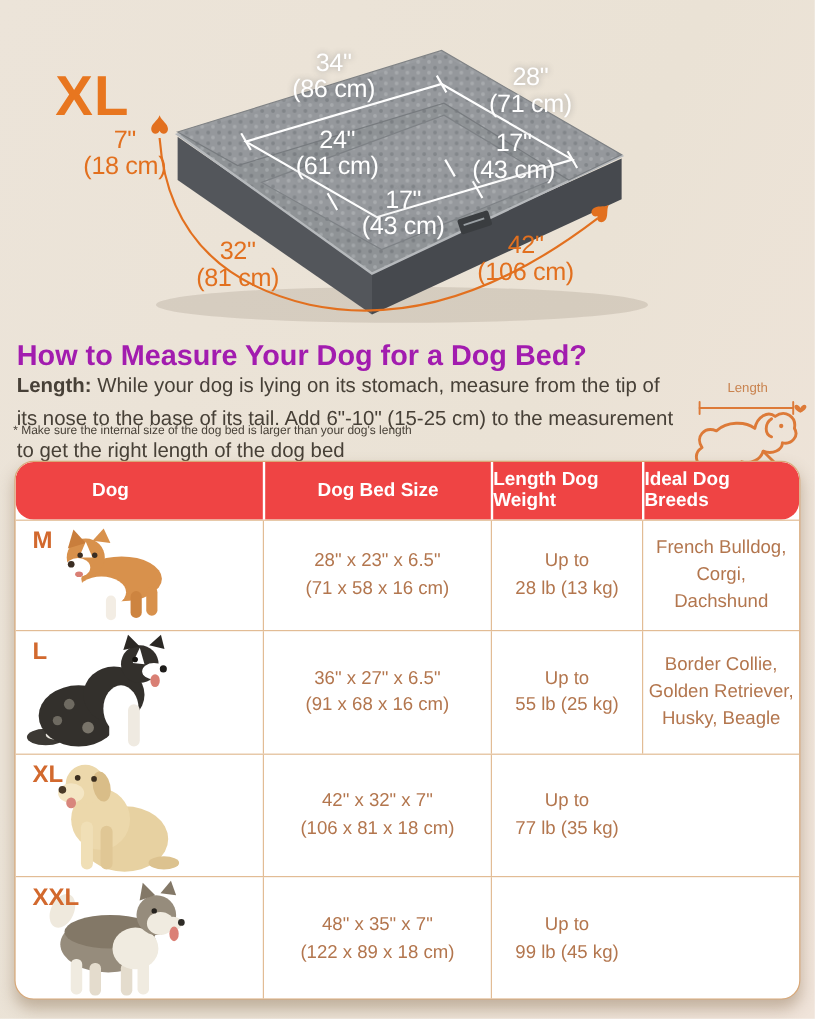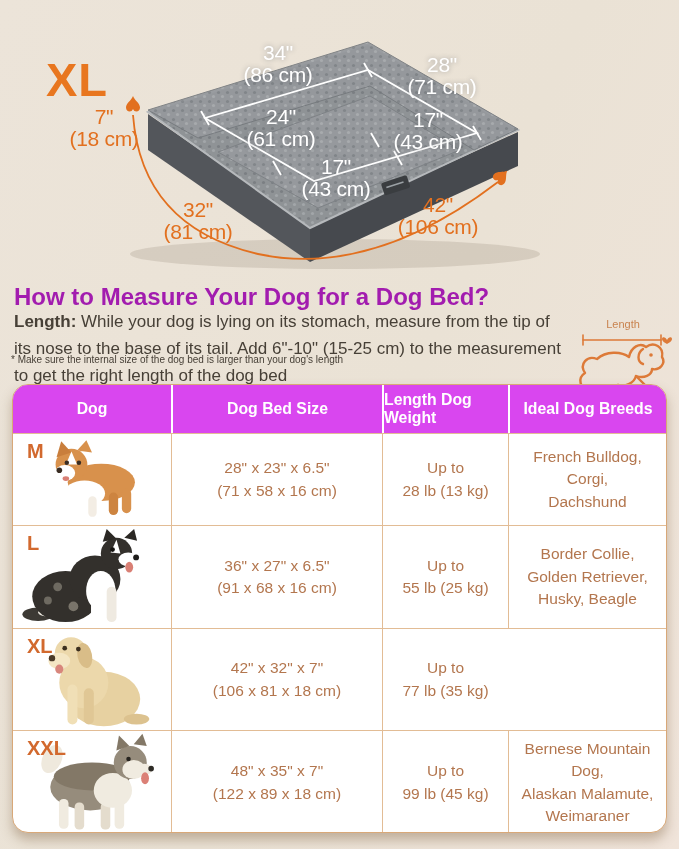--- a/index.html
+++ b/index.html
@@ -43,36 +43,36 @@
   }
   .measure-icon-svg{position:absolute;left:0;top:13px;}
   
   .size-table{
     position:absolute;left:12px;top:384px;width:655px;height:449px;
     background:#ffffff;border-radius:16px;
     border:1px solid #D8A878;box-sizing:border-box;
     box-shadow:0 7px 12px rgba(140,112,85,0.45);
     overflow:hidden;
   }
-  .thead{display:flex;height:48px;background:#d946ef;}
+  .thead{display:flex;height:48px;background:#ef4444;border-radius:15px;}
   .th{
     display:flex;align-items:center;justify-content:center;
     color:#ffffff;font-weight:bold;font-size:15.8px;box-sizing:border-box;
   }
   .th + .th{border-left:2px solid #ffffff;}
   .trow{display:flex;border-top:1px solid #E2BC95;box-sizing:border-box;}
   .td{
     display:flex;align-items:center;justify-content:center;
     text-align:center;white-space:pre-line;
     color:#B3764E;font-size:15.5px;line-height:1.45;
     box-sizing:border-box;position:relative;
   }
   .td + .td{border-left:1px solid #E2BC95;}
   .col-dog{width:158px;}
-  .col-size{width:211px;}
+  .col-size{width:190px;margin-left:48px;}
   .col-weight{width:126px;}
   .col-breeds{width:193px;flex:1;}
   .row-m{height:92px;} .row-l{height:103px;} .row-xl{height:102px;} .row-xxl{height:104px;}
   .rowlabel{
     position:absolute;left:14px;top:3px;
     font-size:20px;font-weight:bold;color:#D2692E;
   }
   .dogimg{display:block;}
 </style>
 </head>
@@ -289,17 +289,14 @@
         <ellipse cx="140" cy="42" rx="9" ry="6.5" fill="#f0ebe0"></ellipse>
         <circle cx="148" cy="41" r="3.2" fill="#2e2b26"></circle>
         <ellipse cx="141" cy="52" rx="4.5" ry="7" fill="#db8076"></ellipse>
         <circle cx="122" cy="30" r="2.6" fill="#26231f"></circle>
       </svg>
     </div>
     <div class="td col-size">48" x 35" x 7"
 (122 x 89 x 18 cm)</div>
     <div class="td col-weight">Up to
 99 lb (45 kg)</div>
-    <div class="td col-breeds">Bernese Mountain Dog,
-Alaskan Malamute,
-Weimaraner</div>
   </div>
 </div>
 
 </body></html>

